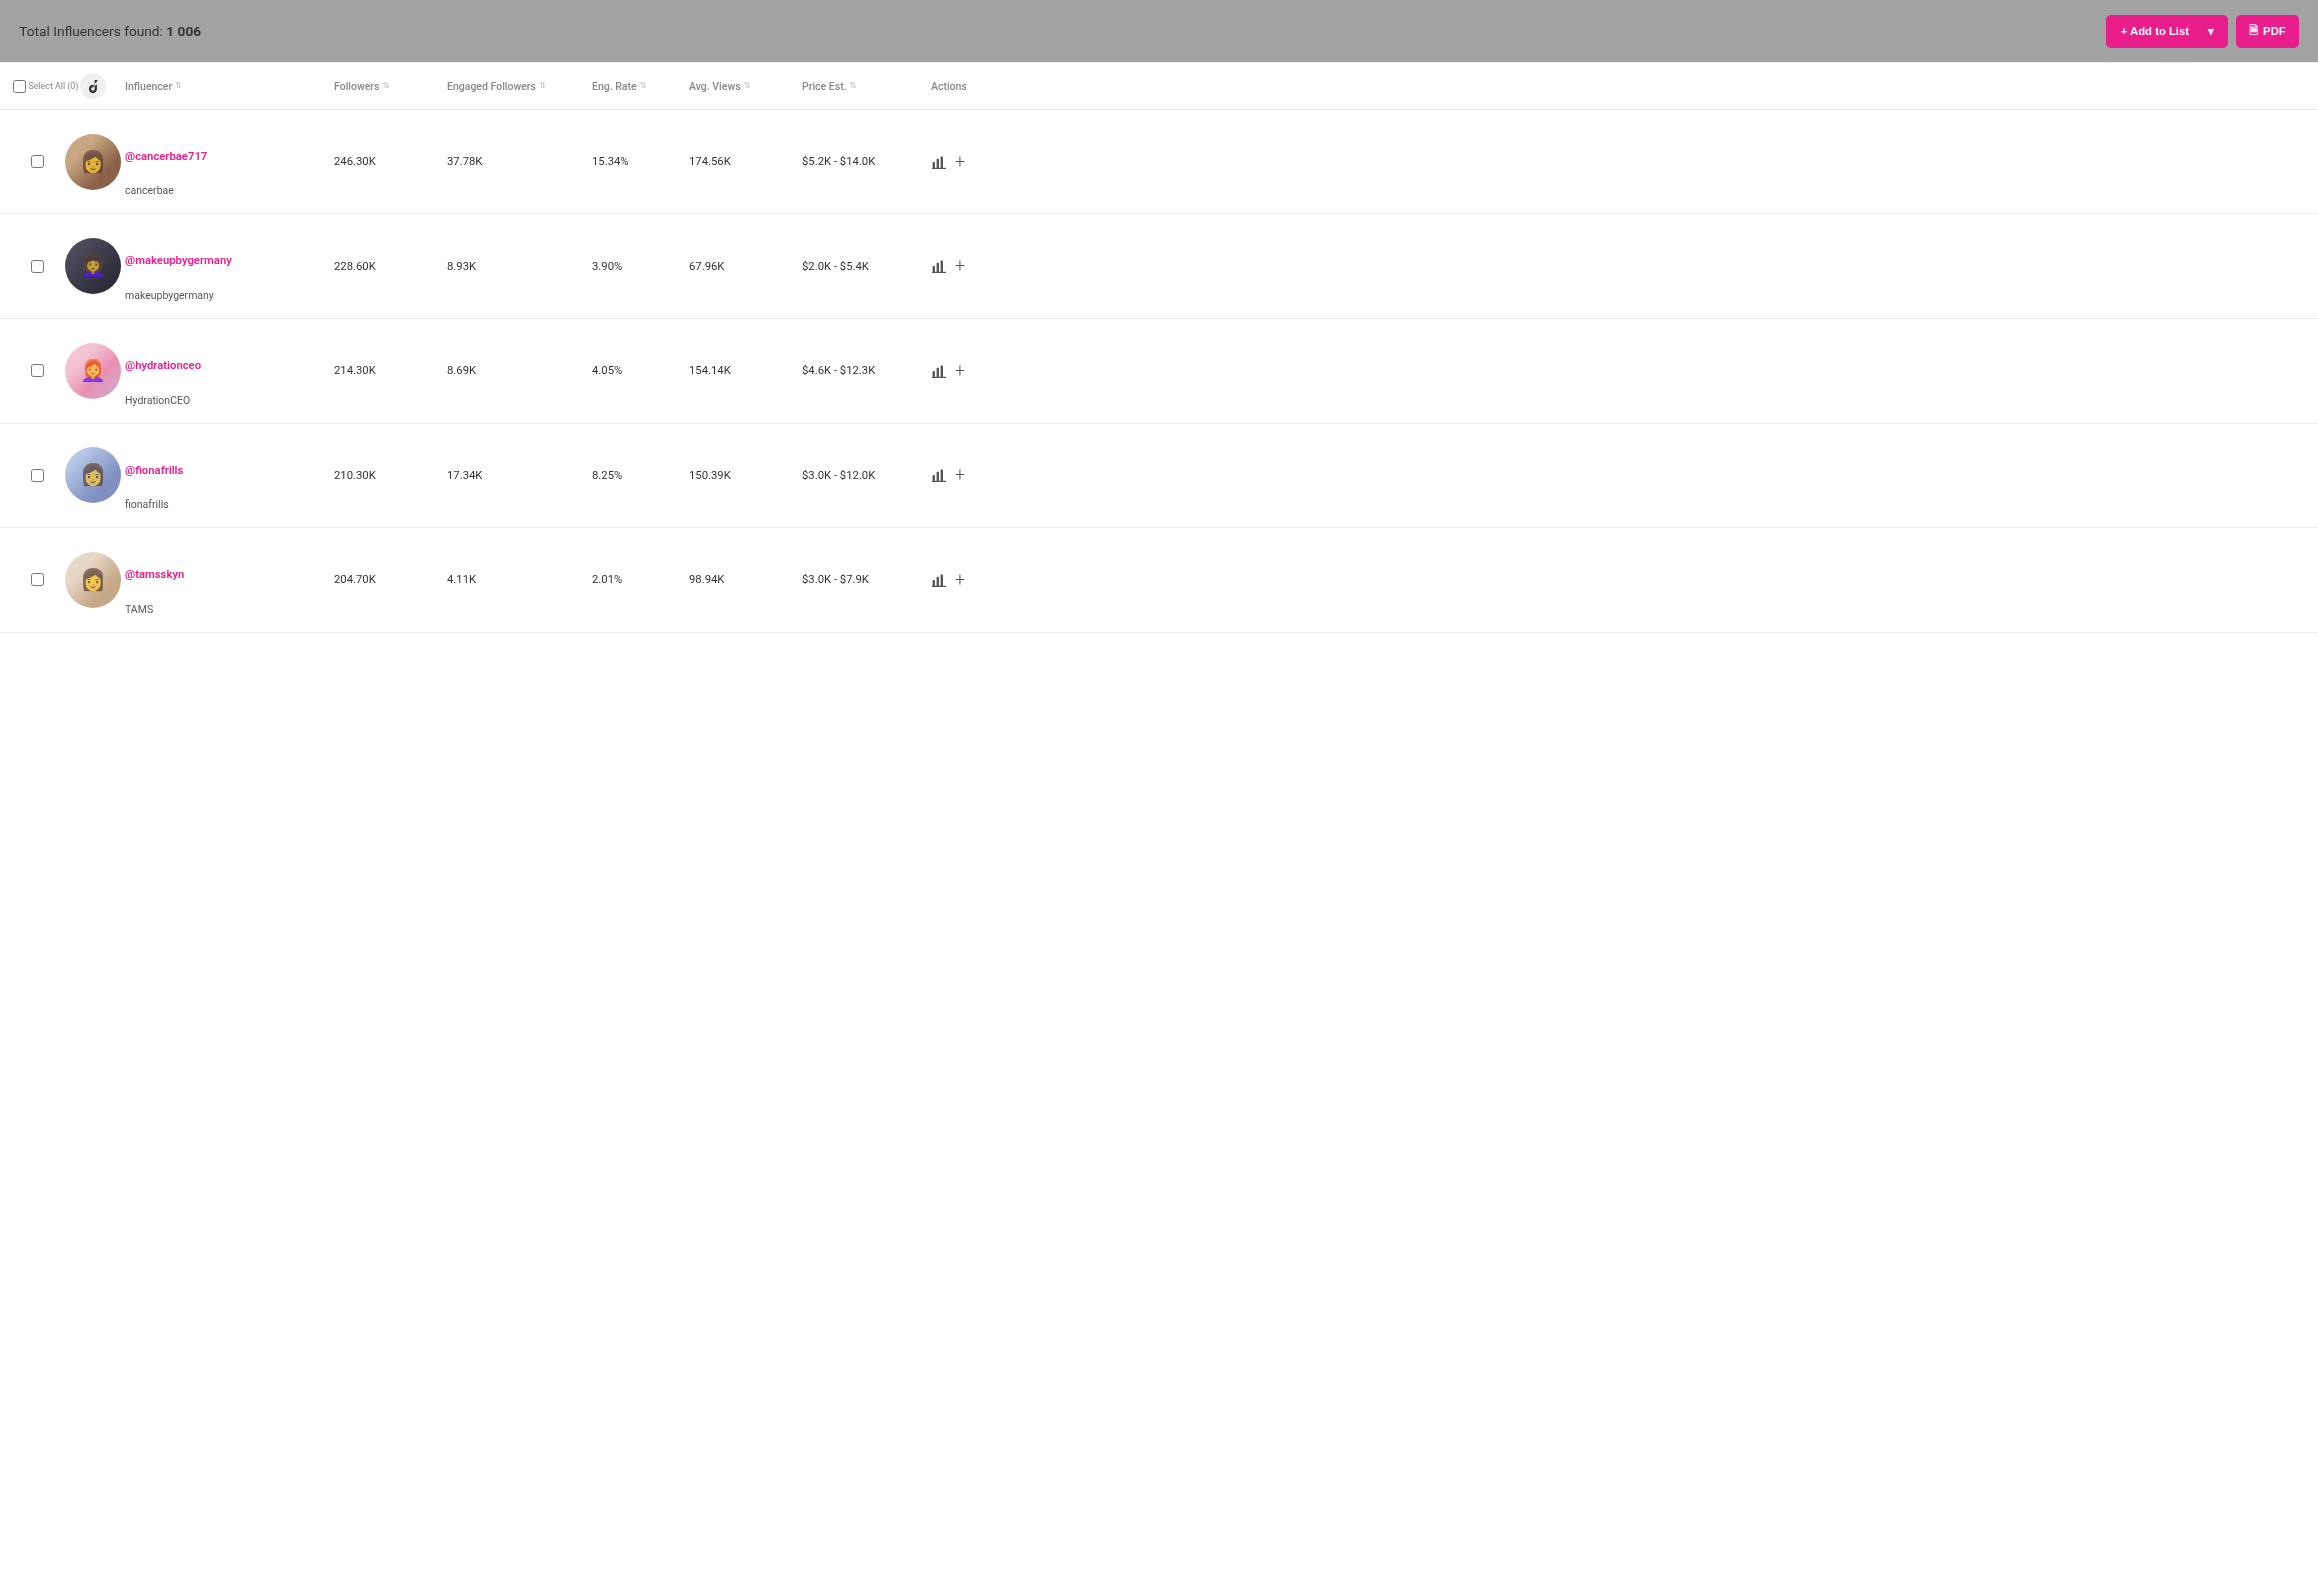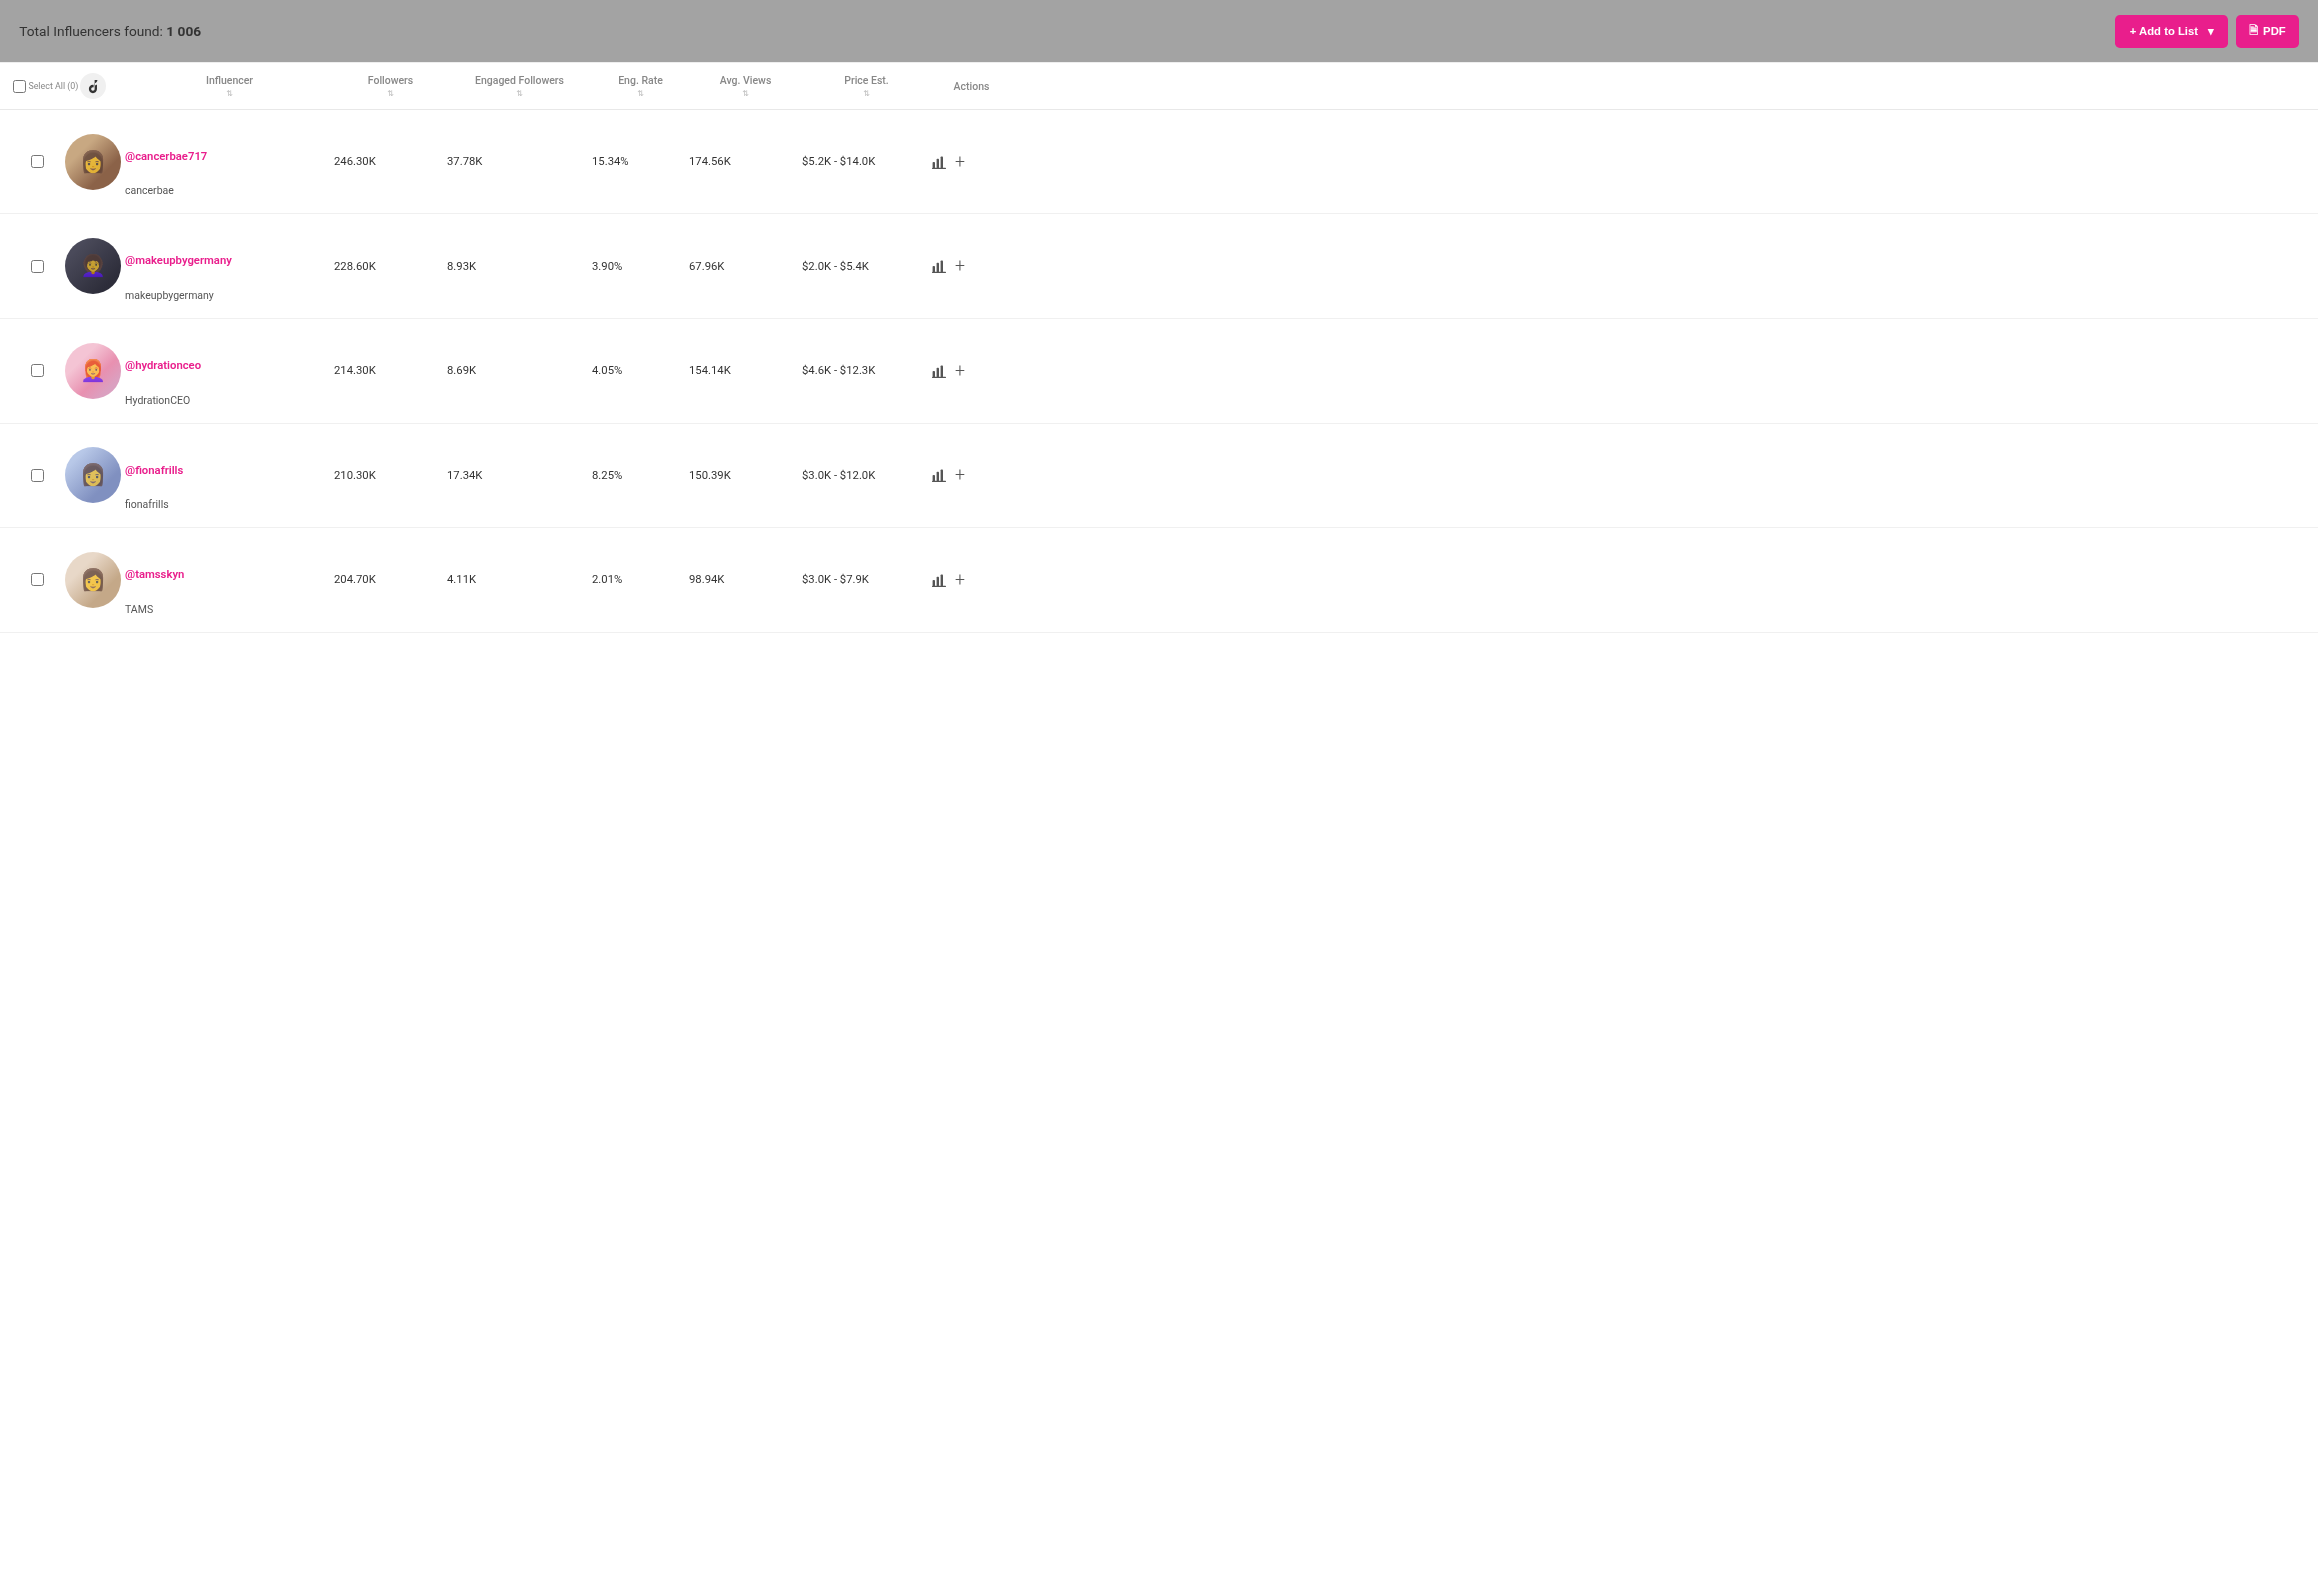--- a/index.html
+++ b/index.html
@@ -35,21 +35,21 @@
       background: #e91e8c;
       color: #fff;
       border: none;
       border-radius: 4.8px;
       padding: 7.2px 14.5px;
       font-size: 11.3px;
       font-weight: 600;
       cursor: pointer;
       display: flex;
       align-items: center;
-      gap: 10px;
+      gap: 19px;
     }
 
     .btn-pdf {
       background: #e91e8c;
       color: #fff;
       border: none;
       border-radius: 4.8px;
       padding: 7.2px 13px;
       font-size: 11.3px;
       font-weight: 600;
@@ -72,21 +72,20 @@
 
     .col-header {
       font-size: 10.5px;
       color: #888;
       font-weight: 500;
       display: flex;
       align-items: center;
       gap: 3.2px;
       cursor: pointer;
       white-space: nowrap;
-      flex-direction: column;
     }
 
     .sort-arrows {
       font-size: 8px;
       color: #bbb;
       line-height: 1;
     }
 
     .select-all-cell {
       display: flex;

